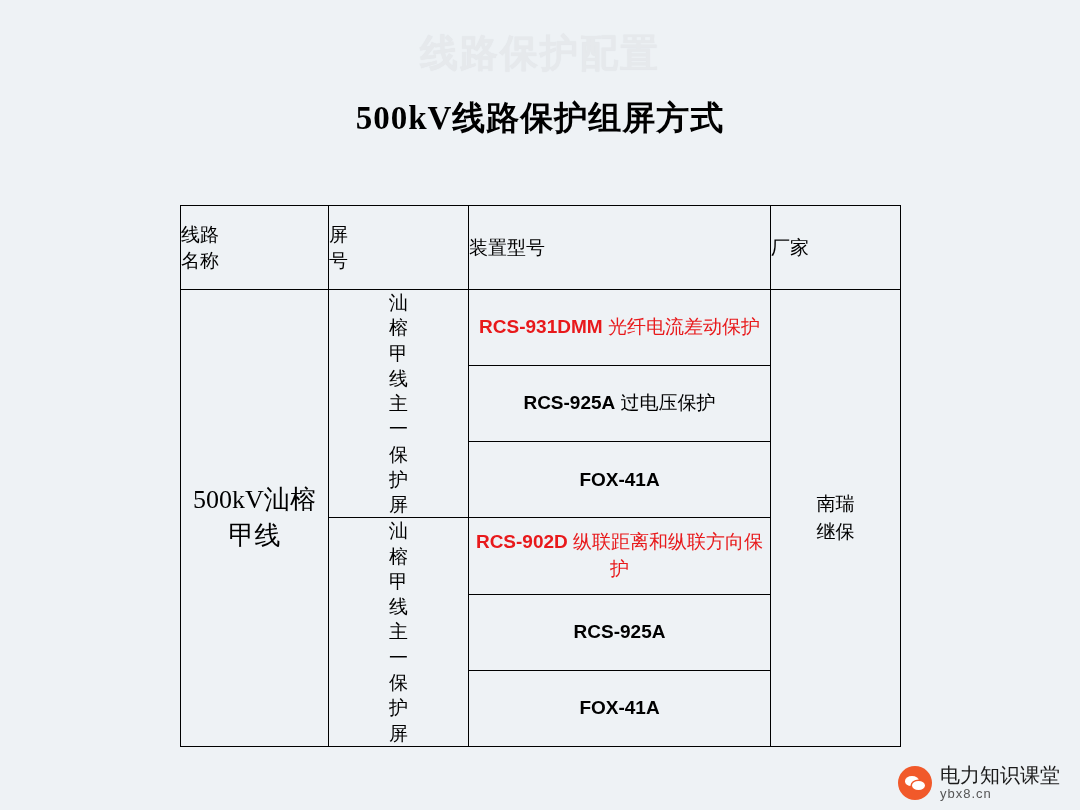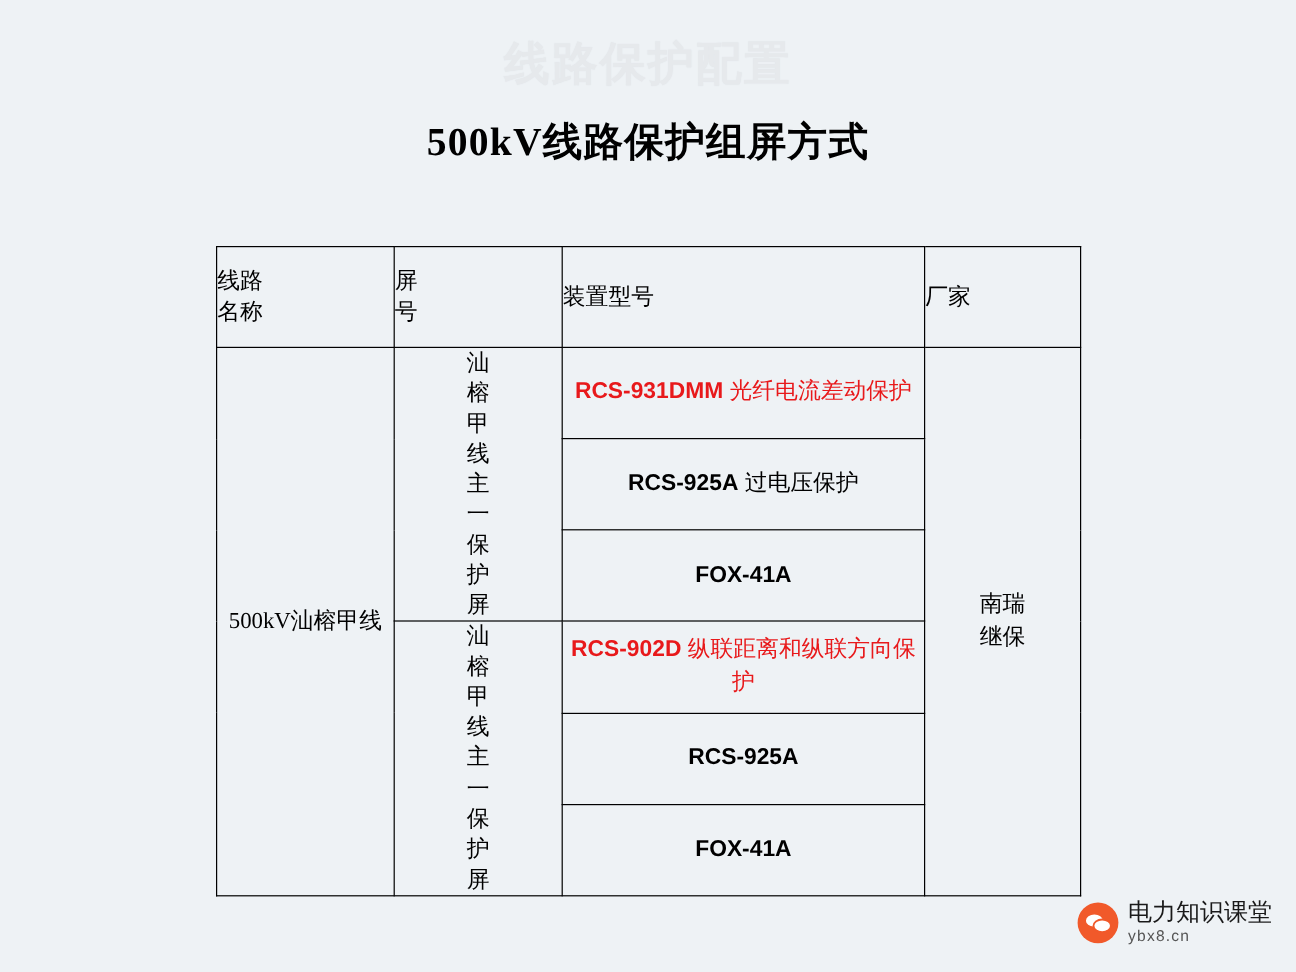--- a/index.html
+++ b/index.html
@@ -102,21 +102,21 @@
     display: inline-block;
     width: 1em;
     word-break: break-all;
     white-space: normal;
     text-align: center;
   }
 
   .line-name {
     text-align: center;
     font-family: "Liberation Serif", serif;
-    font-size: 19px;
+    font-size: 26px;
     line-height: 1.4;
     color: #000;
     padding: 0 14px;
   }
 
   .maker {
     text-align: center;
     font-family: "Liberation Serif", serif;
     font-size: 19px;
     line-height: 1.45;
@@ -139,21 +139,21 @@
   }
   .dev .nm {
     font-family: "Liberation Sans", sans-serif;
     font-weight: bold;
   }
 
   
   .watermark {
     position: absolute;
     right: 20px;
-    bottom: 22px;
+    bottom: 8px;
     display: flex;
     align-items: center;
     gap: 8px;
   }
   .wm-logo {
     width: 34px;
     height: 34px;
     border-radius: 50%;
     background: #f1592a;
     position: relative;

